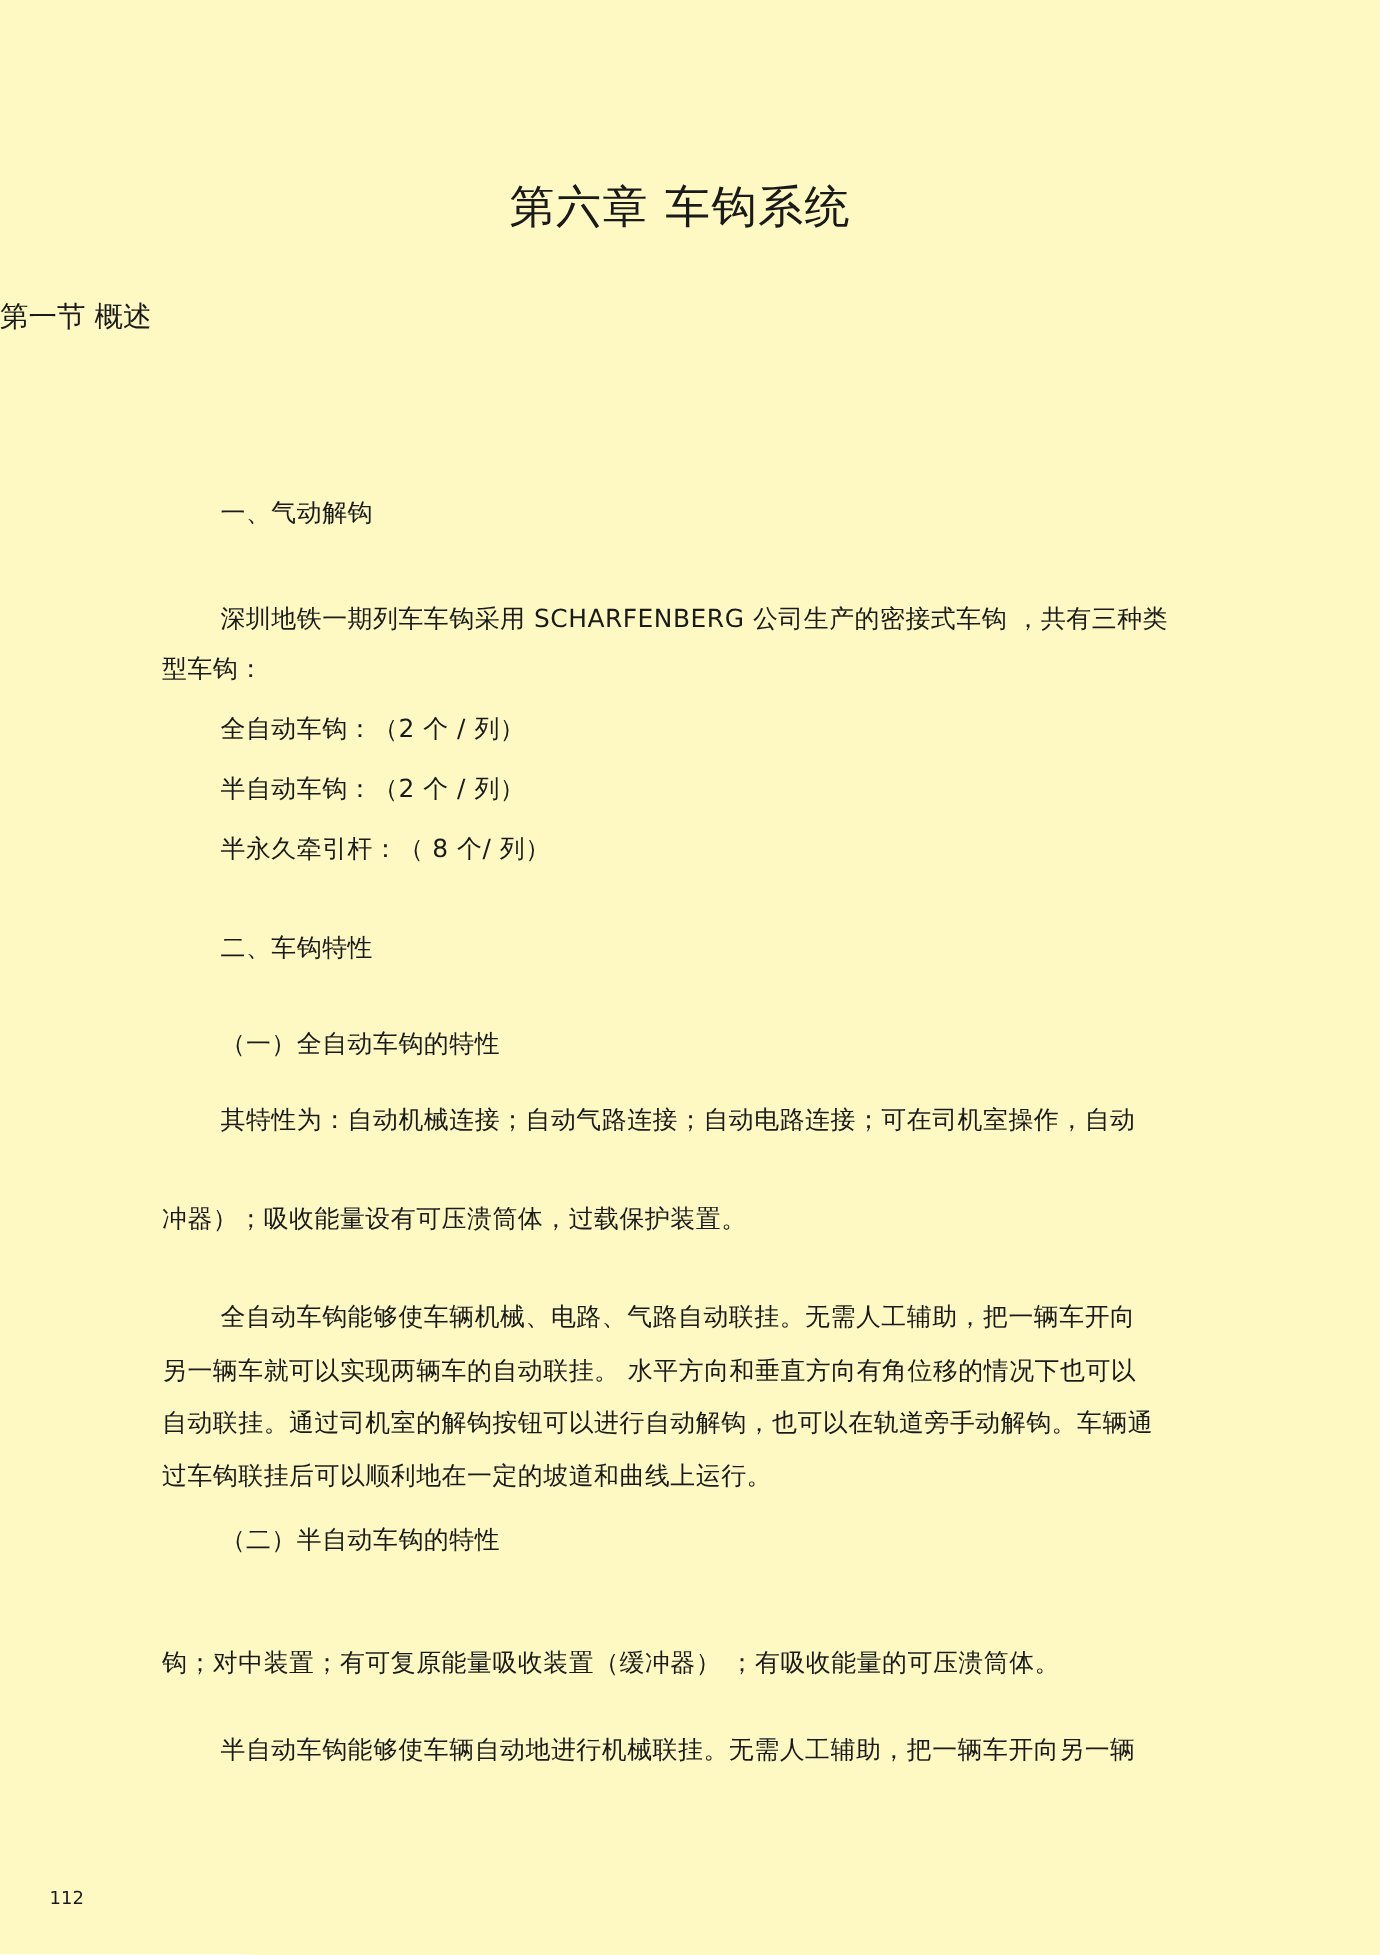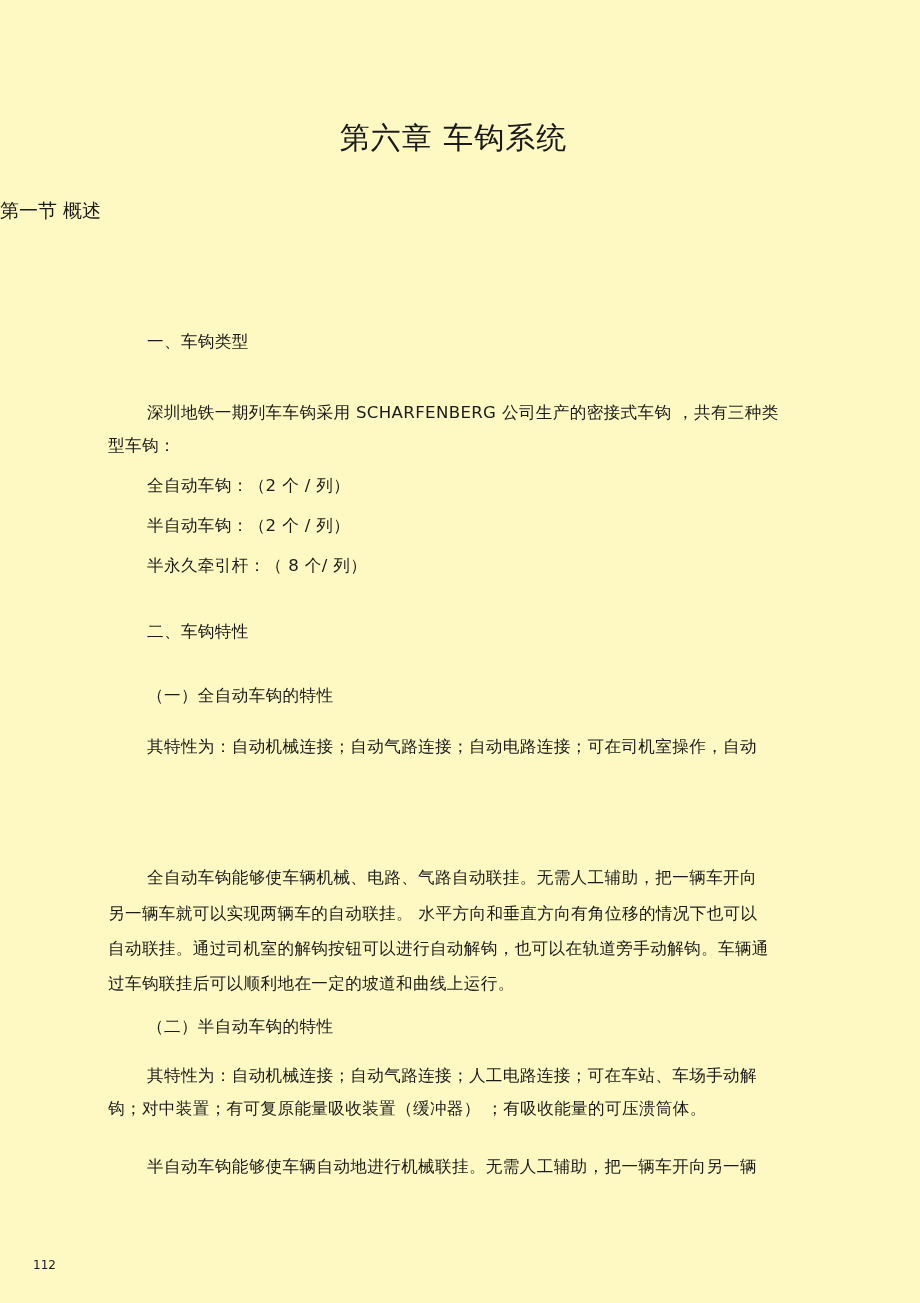--- a/index.html
+++ b/index.html
@@ -16,41 +16,41 @@
 </style>
 </head>
 <body>
 
 <div class="page">
 
   <div class="abs title">第六章 车钩系统</div>
   <div class="abs subtitle">第一节 概述</div>
 
 
-  <div class="abs line ind" style="top:332px">一、车钩类型</div>
+  <div class="abs line ind" style="top:332px">一、气动解钩</div>
 
   <div class="abs line ind" style="top:403px">深圳地铁一期列车车钩采用 SCHARFENBERG 公司生产的密接式车钩 ，共有三种类</div>
   <div class="abs line flush" style="top:436px">型车钩：</div>
 
   <div class="abs line ind" style="top:476px">全自动车钩：（2 个 / 列）</div>
   <div class="abs line ind" style="top:516px">半自动车钩：（2 个 / 列）</div>
   <div class="abs line ind" style="top:556px">半永久牵引杆：（ 8 个/ 列）</div>
 
   <div class="abs line ind" style="top:622px">二、车钩特性</div>
 
   <div class="abs line ind" style="top:686px">（一）全自动车钩的特性</div>
 
   <div class="abs line ind" style="top:737px">其特性为：自动机械连接；自动气路连接；自动电路连接；可在司机室操作，自动</div>
+  <div class="abs line flush" style="top:803px">冲器）；吸收能量设有可压溃筒体，过载保护装置。</div>
 
   <div class="abs line ind" style="top:868px">全自动车钩能够使车辆机械、电路、气路自动联挂。无需人工辅助，把一辆车开向</div>
   <div class="abs line flush" style="top:904px">另一辆车就可以实现两辆车的自动联挂。 水平方向和垂直方向有角位移的情况下也可以</div>
   <div class="abs line flush" style="top:939px">自动联挂。通过司机室的解钩按钮可以进行自动解钩，也可以在轨道旁手动解钩。车辆通</div>
   <div class="abs line flush" style="top:974px">过车钩联挂后可以顺利地在一定的坡道和曲线上运行。</div>
 
   <div class="abs line ind" style="top:1017px">（二）半自动车钩的特性</div>
 
-  <div class="abs line ind" style="top:1066px">其特性为：自动机械连接；自动气路连接；人工电路连接；可在车站、车场手动解</div>
   <div class="abs line flush" style="top:1099px">钩；对中装置；有可复原能量吸收装置（缓冲器） ；有吸收能量的可压溃筒体。</div>
 
   <div class="abs line ind" style="top:1157px">半自动车钩能够使车辆自动地进行机械联挂。无需人工辅助，把一辆车开向另一辆</div>
 
   <div class="abs pagenum">112</div>
 </div>
 
 </body></html>

